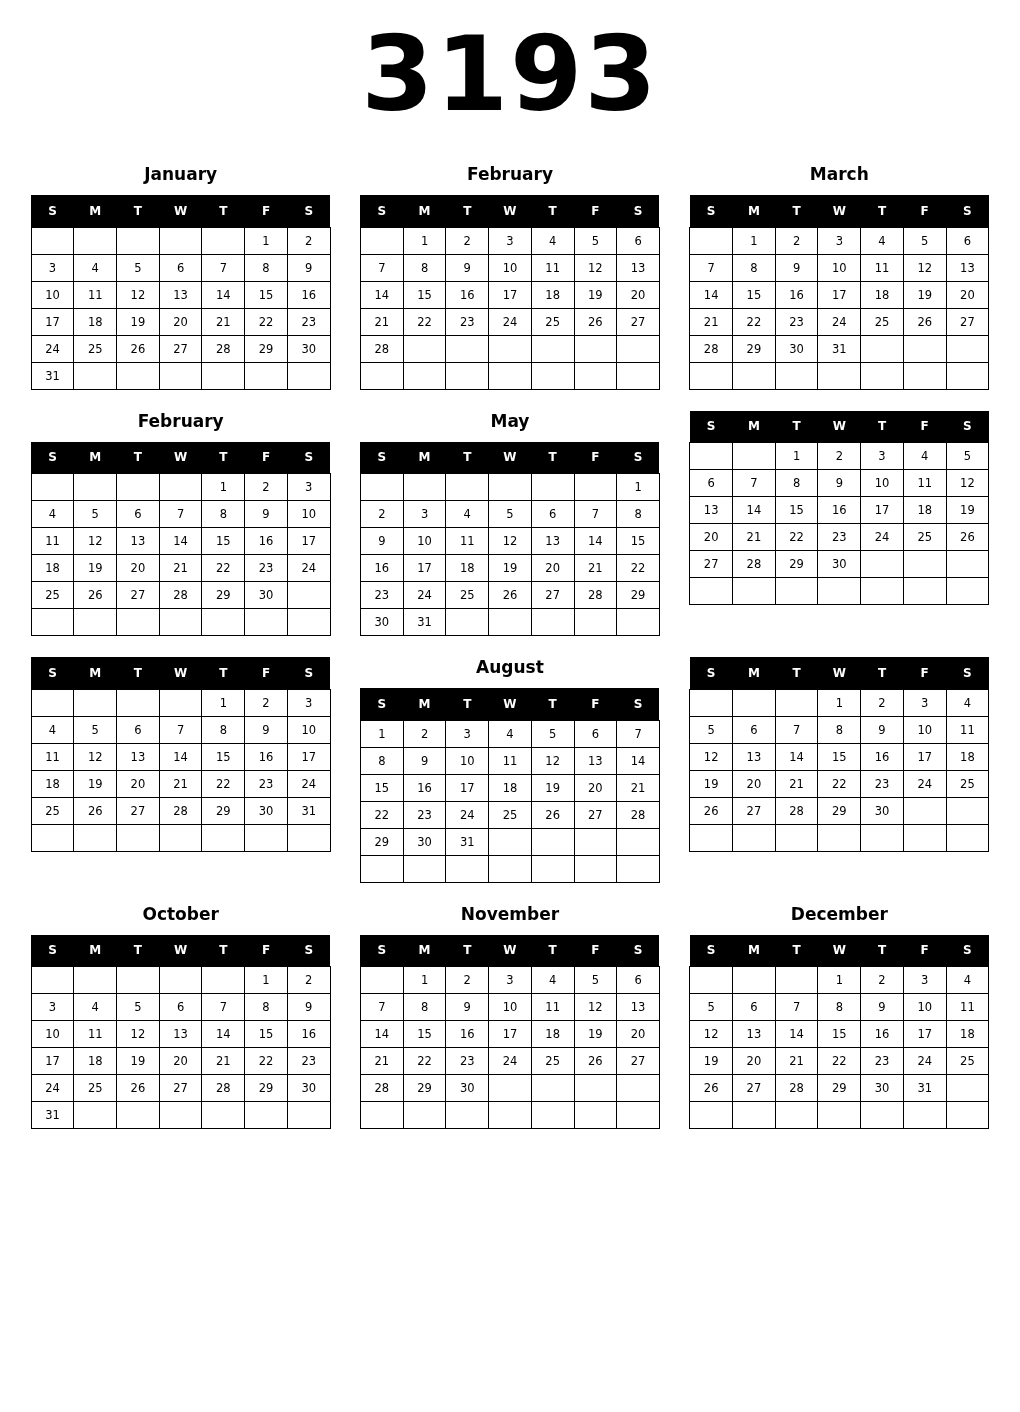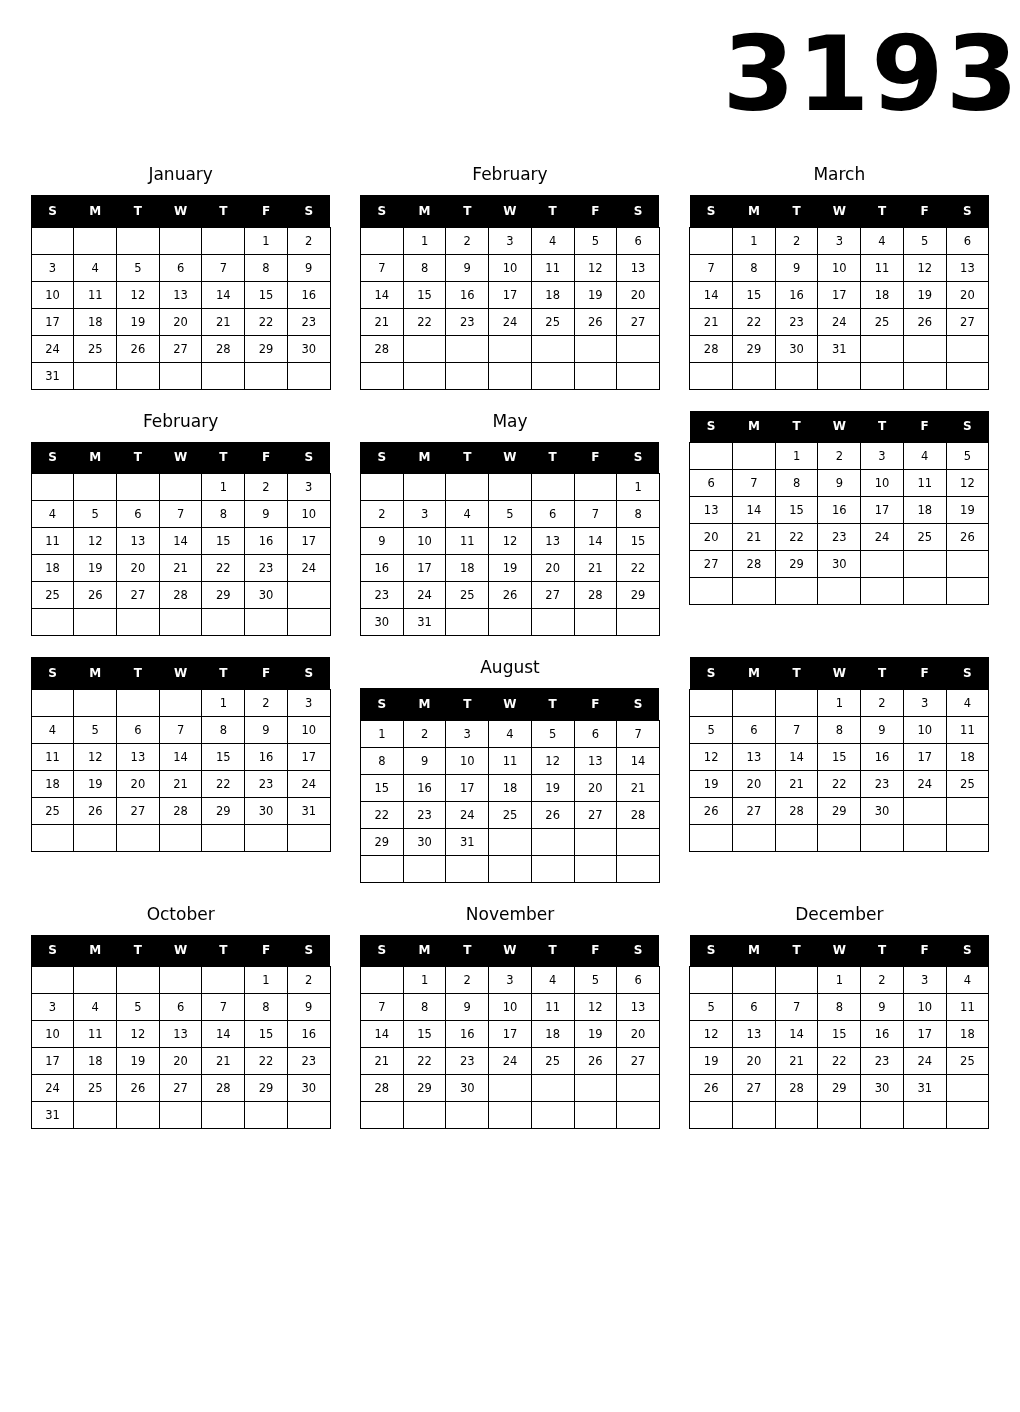--- a/index.html
+++ b/index.html
@@ -12,21 +12,21 @@
     color: #000000;
     overflow: hidden;
   }
   .page {
     width: 1020px;
     height: 1412px;
     position: relative;
     padding: 0;
   }
   .year-title {
-    text-align: right;
+    text-align: center;
     font-size: 104px;
     font-weight: bold;
     letter-spacing: 2px;
     line-height: 1;
     margin: 22px 0 0 0;
     font-family: "DejaVu Sans", sans-serif;
   }
   .grid {
     margin: 38px 0 0 0;
     padding: 0 26px;
@@ -35,21 +35,21 @@
     column-gap: 20px;
     row-gap: 0px;
   }
   .month {
     width: 300px;
     margin: 0 auto 21px auto;
   }
   .month-name {
     text-align: center;
     font-size: 17px;
-    font-weight: normal;
+    font-weight: bold;
     margin-bottom: 11px;
     font-family: "DejaVu Sans", sans-serif;
   }
   table.cal {
     border-collapse: collapse;
     width: 300px;
     table-layout: fixed;
   }
   table.cal thead th {
     background: #000000;

